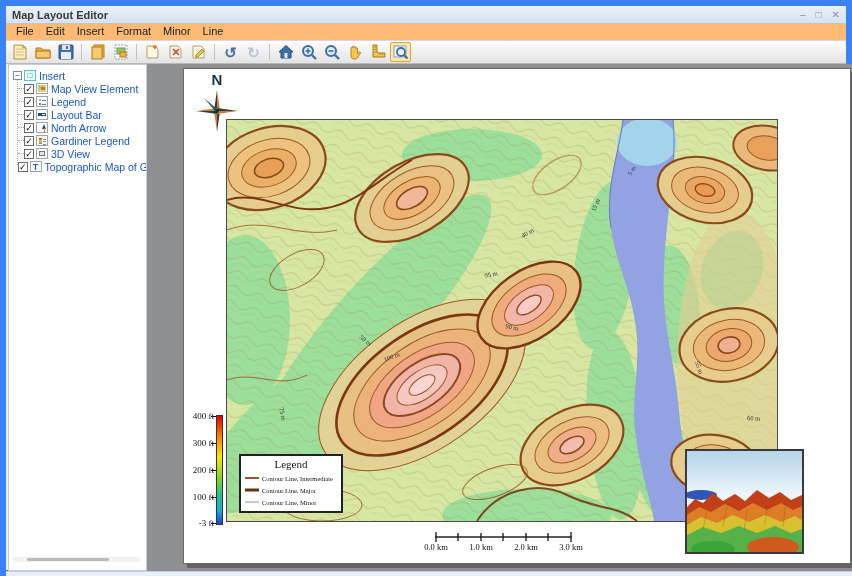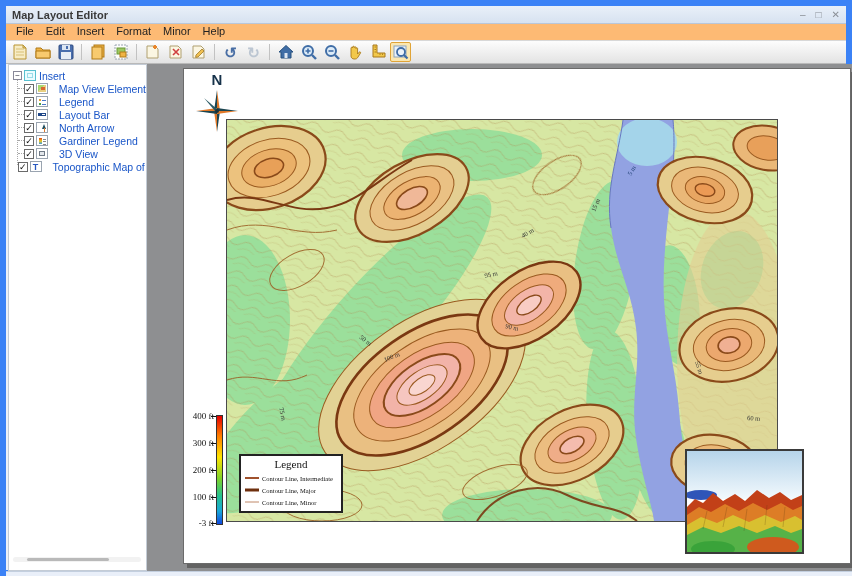--- a/index.html
+++ b/index.html
@@ -30,21 +30,21 @@
   .uchar { font-size:15px; line-height:15px; font-weight:bold; }
   
   .main { position:absolute; left:0; top:58px; width:852px; height:507px; }
   .treepanel { position:absolute; left:2px; top:0; width:139px; height:507px;
                background:#ffffff; border:1px solid #c4ccd6; overflow:hidden; }
   .tree { position:relative; padding:4px 0 0 4px; }
   .guide { position:absolute; left:8px; top:14px; width:1px; height:86px;
            border-left:1px dotted #a8a8a8; }
   .trow { position:relative; display:flex; align-items:center; height:13px;
           white-space:nowrap; overflow:hidden; }
-  .trow .lbl { font-size:10.5px; color:#1a56c8; margin-left:11px; }
+  .trow .lbl { font-size:10.5px; color:#1a56c8; margin-left:3px; }
   .root .lbl { margin-left:3px; }
   .stub { width:6px; height:1px; border-top:1px dotted #a8a8a8; margin-left:5px; }
   .expbox { width:9px; height:9px; border:1px solid #889; background:#fff;
             font-size:8px; line-height:7px; text-align:center; color:#334; margin-right:2px; }
   .cbx { width:10px; height:10px; border:1px solid #6a6a6a; background:#fff;
          font-size:9px; line-height:9px; text-align:center; color:#111; margin-right:2px; }
   .ticon { width:12px; height:11px; border:1px solid #9aa4b0; background:#fff;
            position:relative; flex:none; }
   .hscroll { position:absolute; left:4px; bottom:8px; width:128px; height:5px;
              background:#f2f2f2; border-radius:3px; }
@@ -102,21 +102,21 @@
       <span>✕</span>
     </div>
   </div>
 
   <div class="menubar">
     <span class="mi">File</span>
     <span class="mi">Edit</span>
     <span class="mi">Insert</span>
     <span class="mi">Format</span>
     <span class="mi">Minor</span>
-    <span class="mi">Help</span>
+    <span class="mi">Line</span>
   </div>
 
   <div class="toolbar">
     <div class="tbtn">
       <svg width="18" height="18">
           <path d="M3,2 h9 l3,3 v11 h-12 z" fill="#f7ecc4" stroke="#b99432"></path>
           <path d="M12,2 l3,3 h-3 z" fill="#e3cf8a" stroke="#b99432"></path>
           <path d="M5,6 h8 M5,9 h8 M5,12 h8" stroke="#d8bf76" stroke-width="1"></path>
         </svg>
     </div>
@@ -470,20 +470,36 @@
             <span class="ltext">Contour Line, Major</span>
           </div>
           <div class="lentry">
             <svg width="14" height="6">
                 <line x1="0" y1="3" x2="14" y2="3" stroke-width="1" stroke="#c08868"></line>
               </svg>
             <span class="ltext">Contour Line, Minor</span>
           </div>
         </div>
 
+        <div class="scalebar">
+          <svg width="137" height="12">
+            <line x1="0" y1="6" x2="137" y2="6" stroke="#222" stroke-width="1.4"></line>
+            <line x1="1" y1="1" x2="1" y2="11" stroke="#222" stroke-width="1.4"></line>
+            <line x1="23" y1="2" x2="23" y2="10" stroke="#222" stroke-width="1.4"></line>
+            <line x1="46" y1="2" x2="46" y2="10" stroke="#222" stroke-width="1.4"></line>
+            <line x1="68" y1="2" x2="68" y2="10" stroke="#222" stroke-width="1.4"></line>
+            <line x1="91" y1="2" x2="91" y2="10" stroke="#222" stroke-width="1.4"></line>
+            <line x1="113" y1="2" x2="113" y2="10" stroke="#222" stroke-width="1.4"></line>
+            <line x1="136" y1="1" x2="136" y2="11" stroke="#222" stroke-width="1.4"></line>
+          </svg>
+          <div class="slab" style="left:-19px">0.0 km</div>
+          <div class="slab" style="left:26px">1.0 km</div>
+          <div class="slab" style="left:71px">2.0 km</div>
+          <div class="slab" style="left:116px">3.0 km</div>
+        </div>
 
         <div class="view3d">
           <svg width="115" height="101" viewBox="0 0 115 101">
             <defs>
               <linearGradient id="sky" x1="0" y1="0" x2="0" y2="1">
                 <stop offset="0" stop-color="#b6d4ea"></stop>
                   <stop offset="1" stop-color="#f2f9fd"></stop>
               </linearGradient>
             </defs>
             <rect x="0" y="0" width="115" height="48" fill="url(#sky)"></rect>

